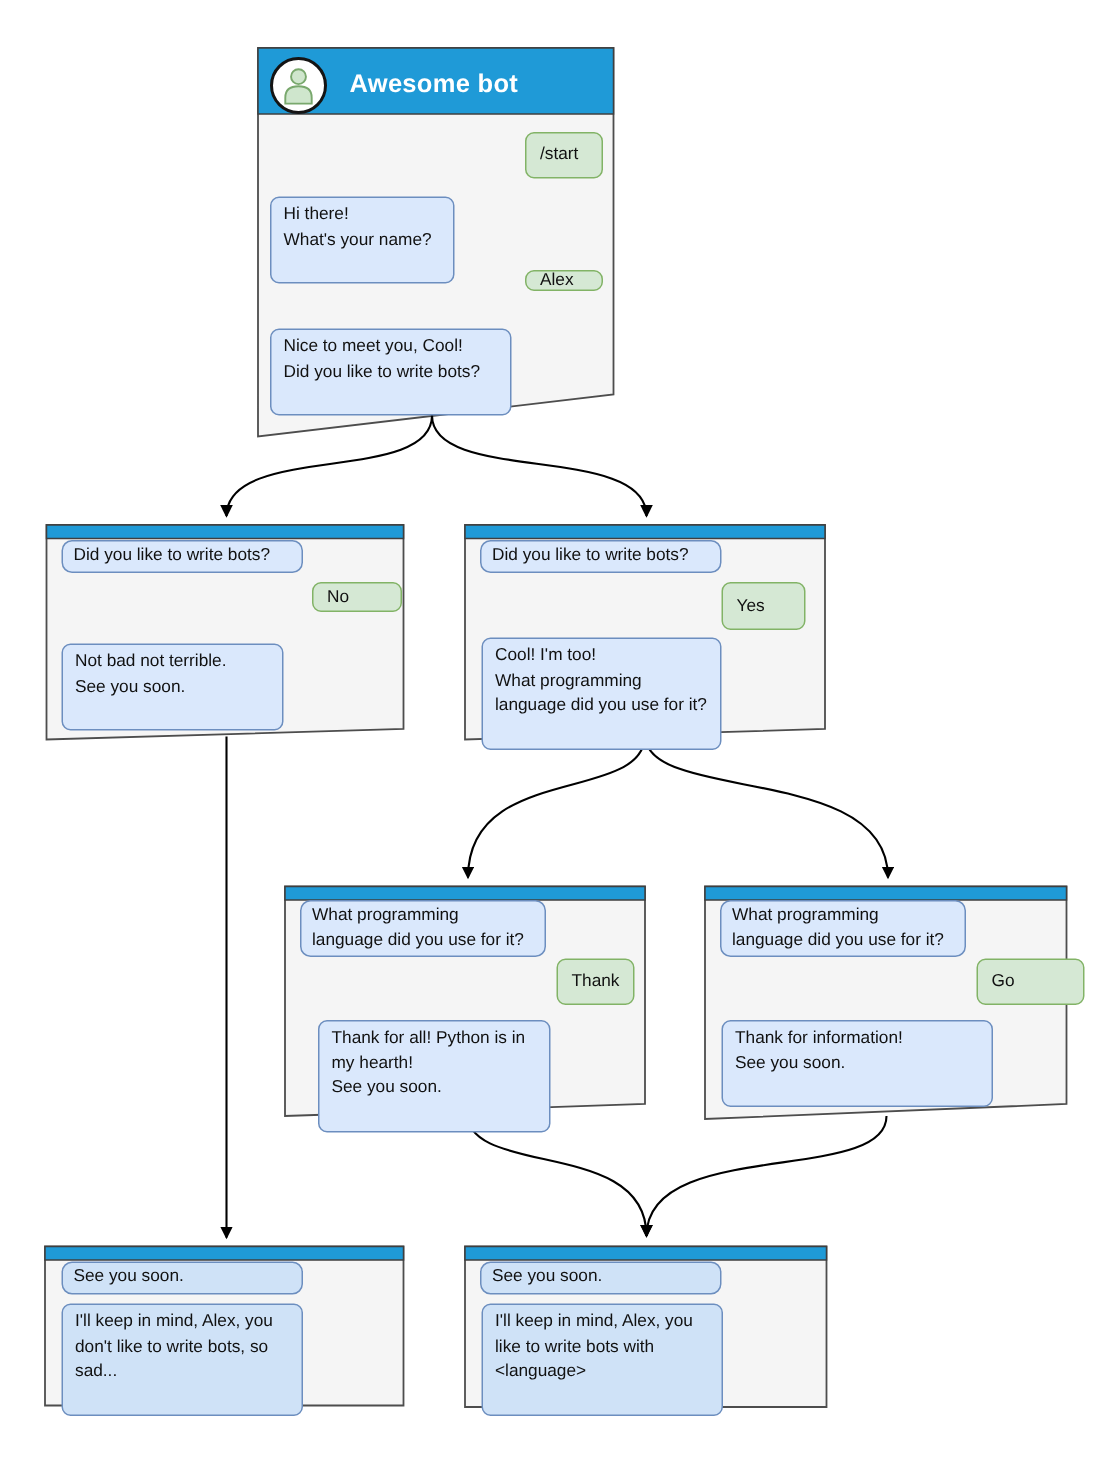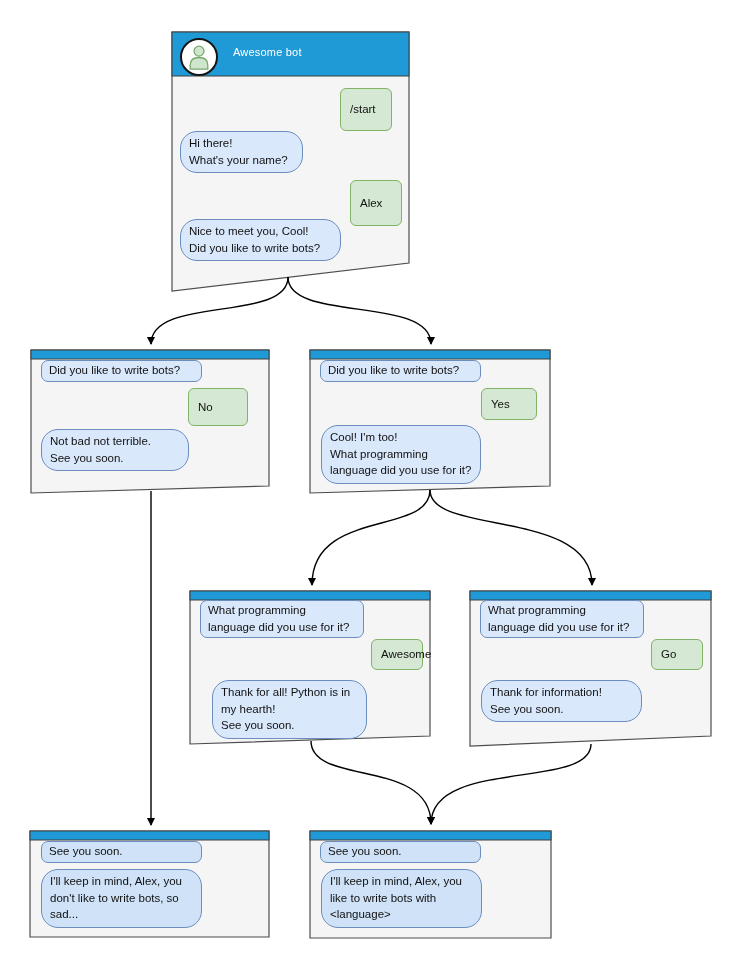--- a/index.html
+++ b/index.html
@@ -4,30 +4,30 @@
 <style>
   html,body{margin:0;padding:0;background:#fff;}
   .canvas{position:relative;width:743px;height:971px;background:#fff;
           font-family:"Liberation Sans",sans-serif;overflow:hidden;}
   svg.bg{position:absolute;left:0;top:0;z-index:0;}
   .win{fill:#f5f5f5;stroke:#4d4d4d;stroke-width:1.2;}
   .winhdr{fill:#1f9ad7;stroke:#3f3f3f;stroke-width:1;}
   .arrow{fill:none;stroke:#000;stroke-width:1.4;}
   .bubble{position:absolute;z-index:2;box-sizing:border-box;color:#111;
           font-size:11.5px;line-height:16.5px;white-space:pre-line;}
-  .bot{background:#dae8fc;border:1px solid #6c8ebf;border-radius:17px;padding:3px 8px 4px;}
+  .bot{background:#dae8fc;border:1px solid #6c8ebf;border-radius:6px;padding:3px 8px 20px;}
   .bot.tight{padding:1px 7px 2px;border-radius:7px;}
   .bot.final{background:#cfe2f7;}
   .user{background:#d5e8d4;border:1px solid #82b366;border-radius:6px;
         display:flex;align-items:center;justify-content:flex-start;padding:0 9px;}
   .avatar{position:absolute;z-index:3;left:180px;top:38px;width:38px;height:38px;
           box-sizing:border-box;background:#fff;border:2px solid #141414;border-radius:50%;
           display:flex;align-items:center;justify-content:center;}
   .hdr-title{position:absolute;z-index:3;left:233px;top:46px;color:#fff;
-             font-weight:normal;font-size:11px;letter-spacing:.2px;}
+             font-weight:bold;font-size:17px;letter-spacing:.2px;}
 </style>
 </head>
 <body>
 
 <div class="canvas">
 
   <svg class="bg" width="743" height="971" viewBox="0 0 743 971">
     <defs>
       <marker id="ah" markerWidth="9" markerHeight="9" refX="5.2" refY="3" orient="auto">
         <path d="M0,0 L6,3 L0,6 Z" fill="#000"></path>
@@ -60,49 +60,49 @@
   </svg>
 
   <div class="avatar">
     <svg width="24" height="27" viewBox="0 0 30 33">
       <circle cx="15" cy="8.5" r="6.2" fill="#cfe6cd" stroke="#79a86d" stroke-width="1.6"></circle>
       <path d="M4,31 L4,26 C4,19.5 8.5,16.5 15,16.5 C21.5,16.5 26,19.5 26,26 L26,31 Z" fill="#cfe6cd" stroke="#79a86d" stroke-width="1.6"></path>
     </svg>
   </div>
   <span class="hdr-title">Awesome bot</span>
 
-  <div class="bubble user" style="left:340px;top:88px;width:52px;height:43px">/start</div>
+  <div class="bubble user" style="left:350px;top:88px;width:52px;height:31px">/start</div>
   <div class="bubble bot" style="left:180px;top:131px;width:123px">Hi there!
 What's your name?</div>
-  <div class="bubble user" style="left:350px;top:180px;width:52px;height:46px">Alex</div>
+  <div class="bubble user" style="left:350px;top:180px;width:52px;height:14px">Alex</div>
   <div class="bubble bot" style="left:180px;top:219px;width:161px">Nice to meet you, Cool!
 Did you like to write bots?</div>
 
   <div class="bubble bot tight" style="left:41px;top:360px;width:161px">Did you like to write bots?</div>
-  <div class="bubble user" style="left:188px;top:388px;width:60px;height:38px">No</div>
+  <div class="bubble user" style="left:208px;top:388px;width:60px;height:20px">No</div>
   <div class="bubble bot" style="left:41px;top:429px;width:148px">Not bad not terrible.
 See you soon.</div>
 
   <div class="bubble bot tight" style="left:320px;top:360px;width:161px">Did you like to write bots?</div>
   <div class="bubble user" style="left:481px;top:388px;width:56px;height:32px">Yes</div>
   <div class="bubble bot" style="left:321px;top:425px;width:160px">Cool! I'm too!
 What programming
 language did you use for it?</div>
 
   <div class="bubble bot tight" style="left:200px;top:600px;width:164px">What programming
 language did you use for it?</div>
-  <div class="bubble user" style="left:371px;top:639px;width:52px;height:31px">Awesome</div>
+  <div class="bubble user" style="left:371px;top:639px;width:52px;height:31px">Thank</div>
   <div class="bubble bot" style="left:212px;top:680px;width:155px">Thank for all! Python is in
 my hearth!
 See you soon.</div>
 
   <div class="bubble bot tight" style="left:480px;top:600px;width:164px">What programming
 language did you use for it?</div>
-  <div class="bubble user" style="left:651px;top:639px;width:52px;height:31px">Go</div>
-  <div class="bubble bot" style="left:481px;top:680px;width:161px">Thank for information!
+  <div class="bubble user" style="left:651px;top:639px;width:72px;height:31px">Go</div>
+  <div class="bubble bot" style="left:481px;top:680px;width:181px">Thank for information!
 See you soon.</div>
 
   <div class="bubble bot tight final" style="left:41px;top:841px;width:161px">See you soon.</div>
   <div class="bubble bot final" style="left:41px;top:869px;width:161px">I'll keep in mind, Alex, you
 don't like to write bots, so
 sad...</div>
 
   <div class="bubble bot tight final" style="left:320px;top:841px;width:161px">See you soon.</div>
   <div class="bubble bot final" style="left:321px;top:869px;width:161px">I'll keep in mind, Alex, you
 like to write bots with

